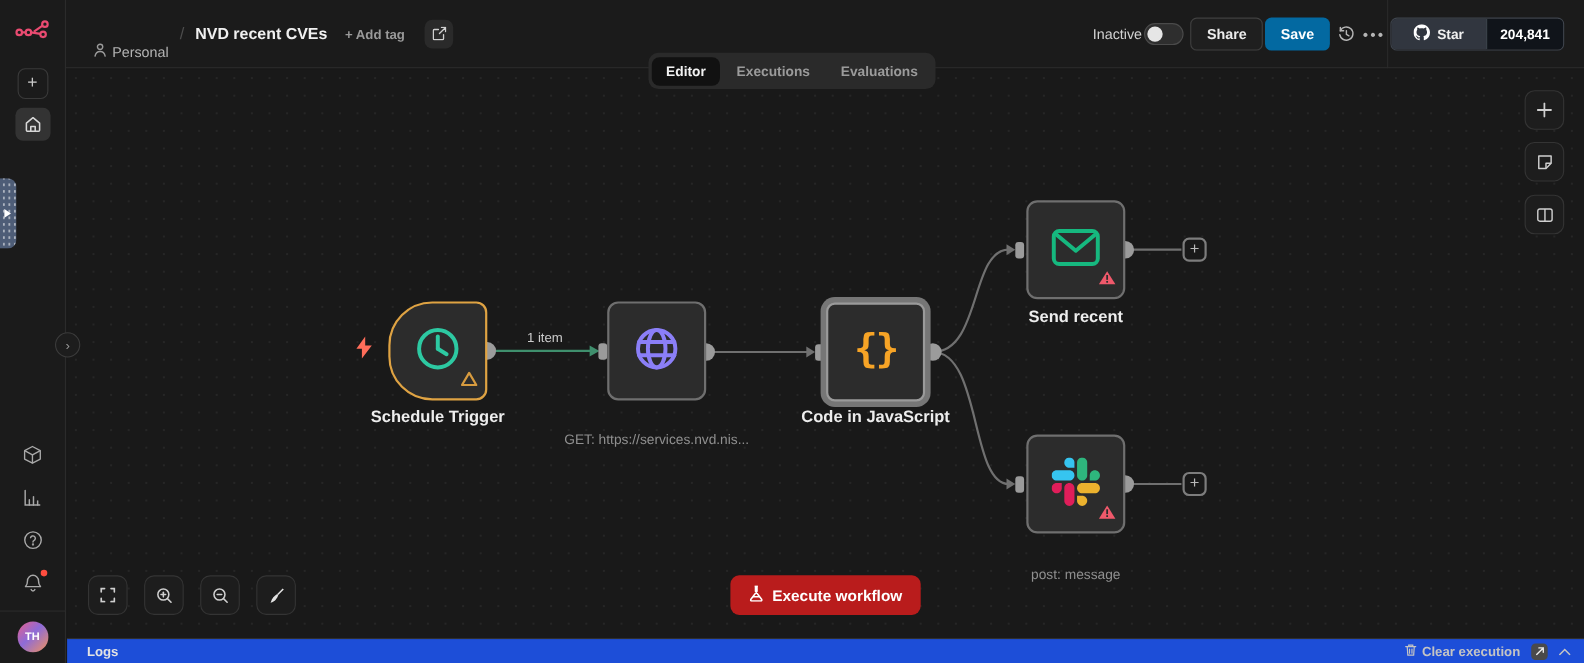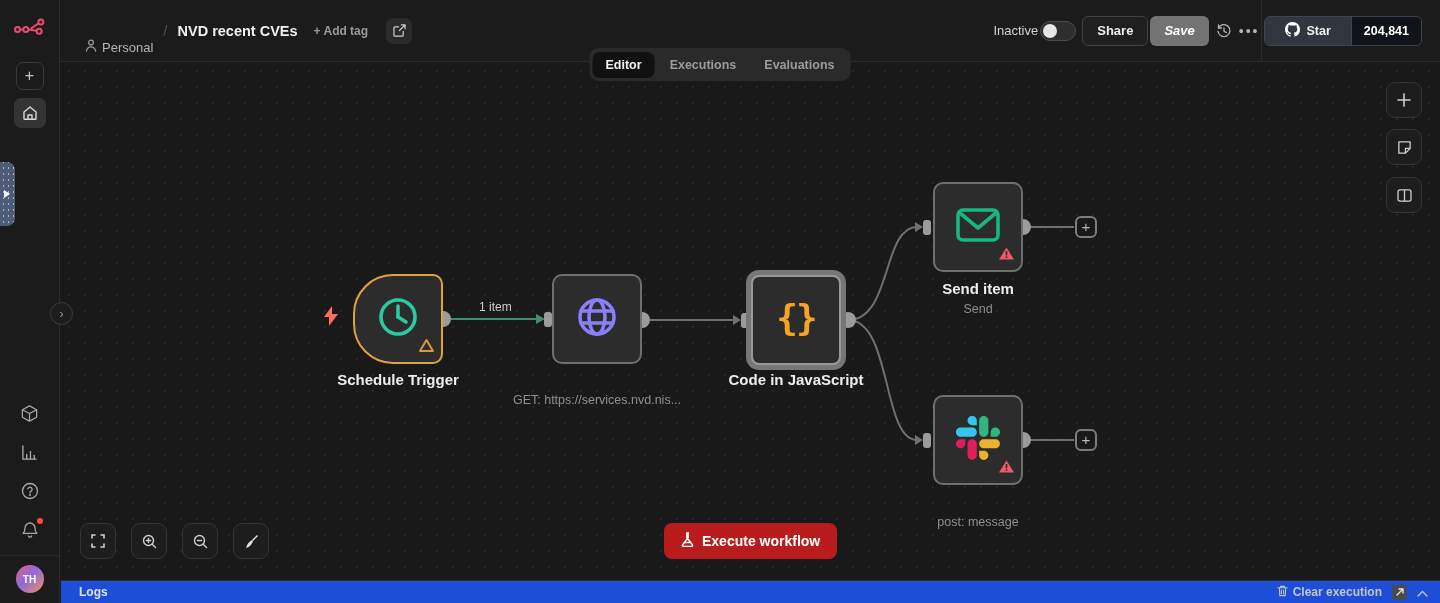--- a/index.html
+++ b/index.html
@@ -40,21 +40,21 @@
     display:flex; align-items:center; justify-content:center; color:#cfcfcf; cursor:pointer; }
   .hdr-right { margin-left:auto; display:flex; align-items:center; gap:2px; padding-right:18px; height:100%; }
   .status-lbl { color:#d2d2d2; font-size:13px; }
   .toggle { width:36px; height:20px; border-radius:10px; background:#2e2e2e; border:1px solid #4a4a4a;
     position:relative; cursor:pointer; }
   .toggle .knob { position:absolute; left:2px; top:2px; width:14px; height:14px; border-radius:50%;
     background:#e6e6e6; }
   .btn { height:30px; border-radius:6px; font-size:13px; font-weight:600; display:flex;
     align-items:center; justify-content:center; padding:0 14px; cursor:pointer; }
   .btn-share { background:#1f1f1f; border:1px solid #404040; color:#ececec; margin-left:4px; }
-  .btn-save { background:#737373; color:#ffffff; border:none;font-style:italic; }
+  .btn-save { background:#0369a1; color:#ffffff; border:none; }
   .icon-btn { color:#b5b5b5; width:26px; height:26px; display:flex; align-items:center;
     justify-content:center; cursor:pointer; }
   .dots { color:#b5b5b5; font-size:14px; letter-spacing:2px; cursor:pointer; }
   .hdr-divider { width:1px; height:62px; background:#2b2b2b; }
   .gh-badge { display:flex; border:1px solid #3f454e; border-radius:6px; overflow:hidden;
     cursor:pointer; }
   .gh-left { background:#31363f; display:flex; align-items:center; gap:6px; padding:5px 20px;
     color:#f0f0f0; font-size:12.5px; font-weight:700; }
   .gh-right { background:#10141a; color:#ffffff; font-size:12.5px; font-weight:700;
     padding:5px 12px; display:flex; align-items:center; border-left:1px solid #3f454e; }
@@ -204,22 +204,21 @@
       </svg>
     </span>
     <span class="node-warn">
       <svg width="17" height="15" viewBox="0 0 17 15">
         <path d="M8.5 1.5 L16 13.5 H1 Z" fill="#f0596b"></path>
         <rect x="7.7" y="5" width="1.6" height="4.4" fill="#2c2c2c"></rect>
         <rect x="7.7" y="10.4" width="1.6" height="1.6" fill="#2c2c2c"></rect>
       </svg>
     </span>
   </div>
-  <div class="node-label" style="left:868px; top:280px;">Send item</div>
-  <div class="node-sub" style="left:848px; top:302px;">Send</div>
+  <div class="node-label" style="left:868px; top:280px;">Send recent</div>
   <div class="plus-endpoint" style="left:1075px; top:216px;">+</div>
 
   <div class="node" style="left:933px; top:395px;">
     <span>
       <svg width="44" height="44" viewBox="0 0 123 123">
         <path d="M25.8 77.6c0 7.1-5.8 12.9-12.9 12.9S0 84.7 0 77.6s5.8-12.9 12.9-12.9h12.9v12.9z" fill="#E01E5A"></path>
         <path d="M32.3 77.6c0-7.1 5.8-12.9 12.9-12.9s12.9 5.8 12.9 12.9v32.3c0 7.1-5.8 12.9-12.9 12.9s-12.9-5.8-12.9-12.9V77.6z" fill="#E01E5A"></path>
         <path d="M45.2 25.8c-7.1 0-12.9-5.8-12.9-12.9S38.1 0 45.2 0s12.9 5.8 12.9 12.9v12.9H45.2z" fill="#36C5F0"></path>
         <path d="M45.2 32.3c7.1 0 12.9 5.8 12.9 12.9s-5.8 12.9-12.9 12.9H12.9C5.8 58.1 0 52.3 0 45.2s5.8-12.9 12.9-12.9h32.3z" fill="#36C5F0"></path>
         <path d="M97 45.2c0-7.1 5.8-12.9 12.9-12.9s12.9 5.8 12.9 12.9-5.8 12.9-12.9 12.9H97V45.2z" fill="#2EB67D"></path>

